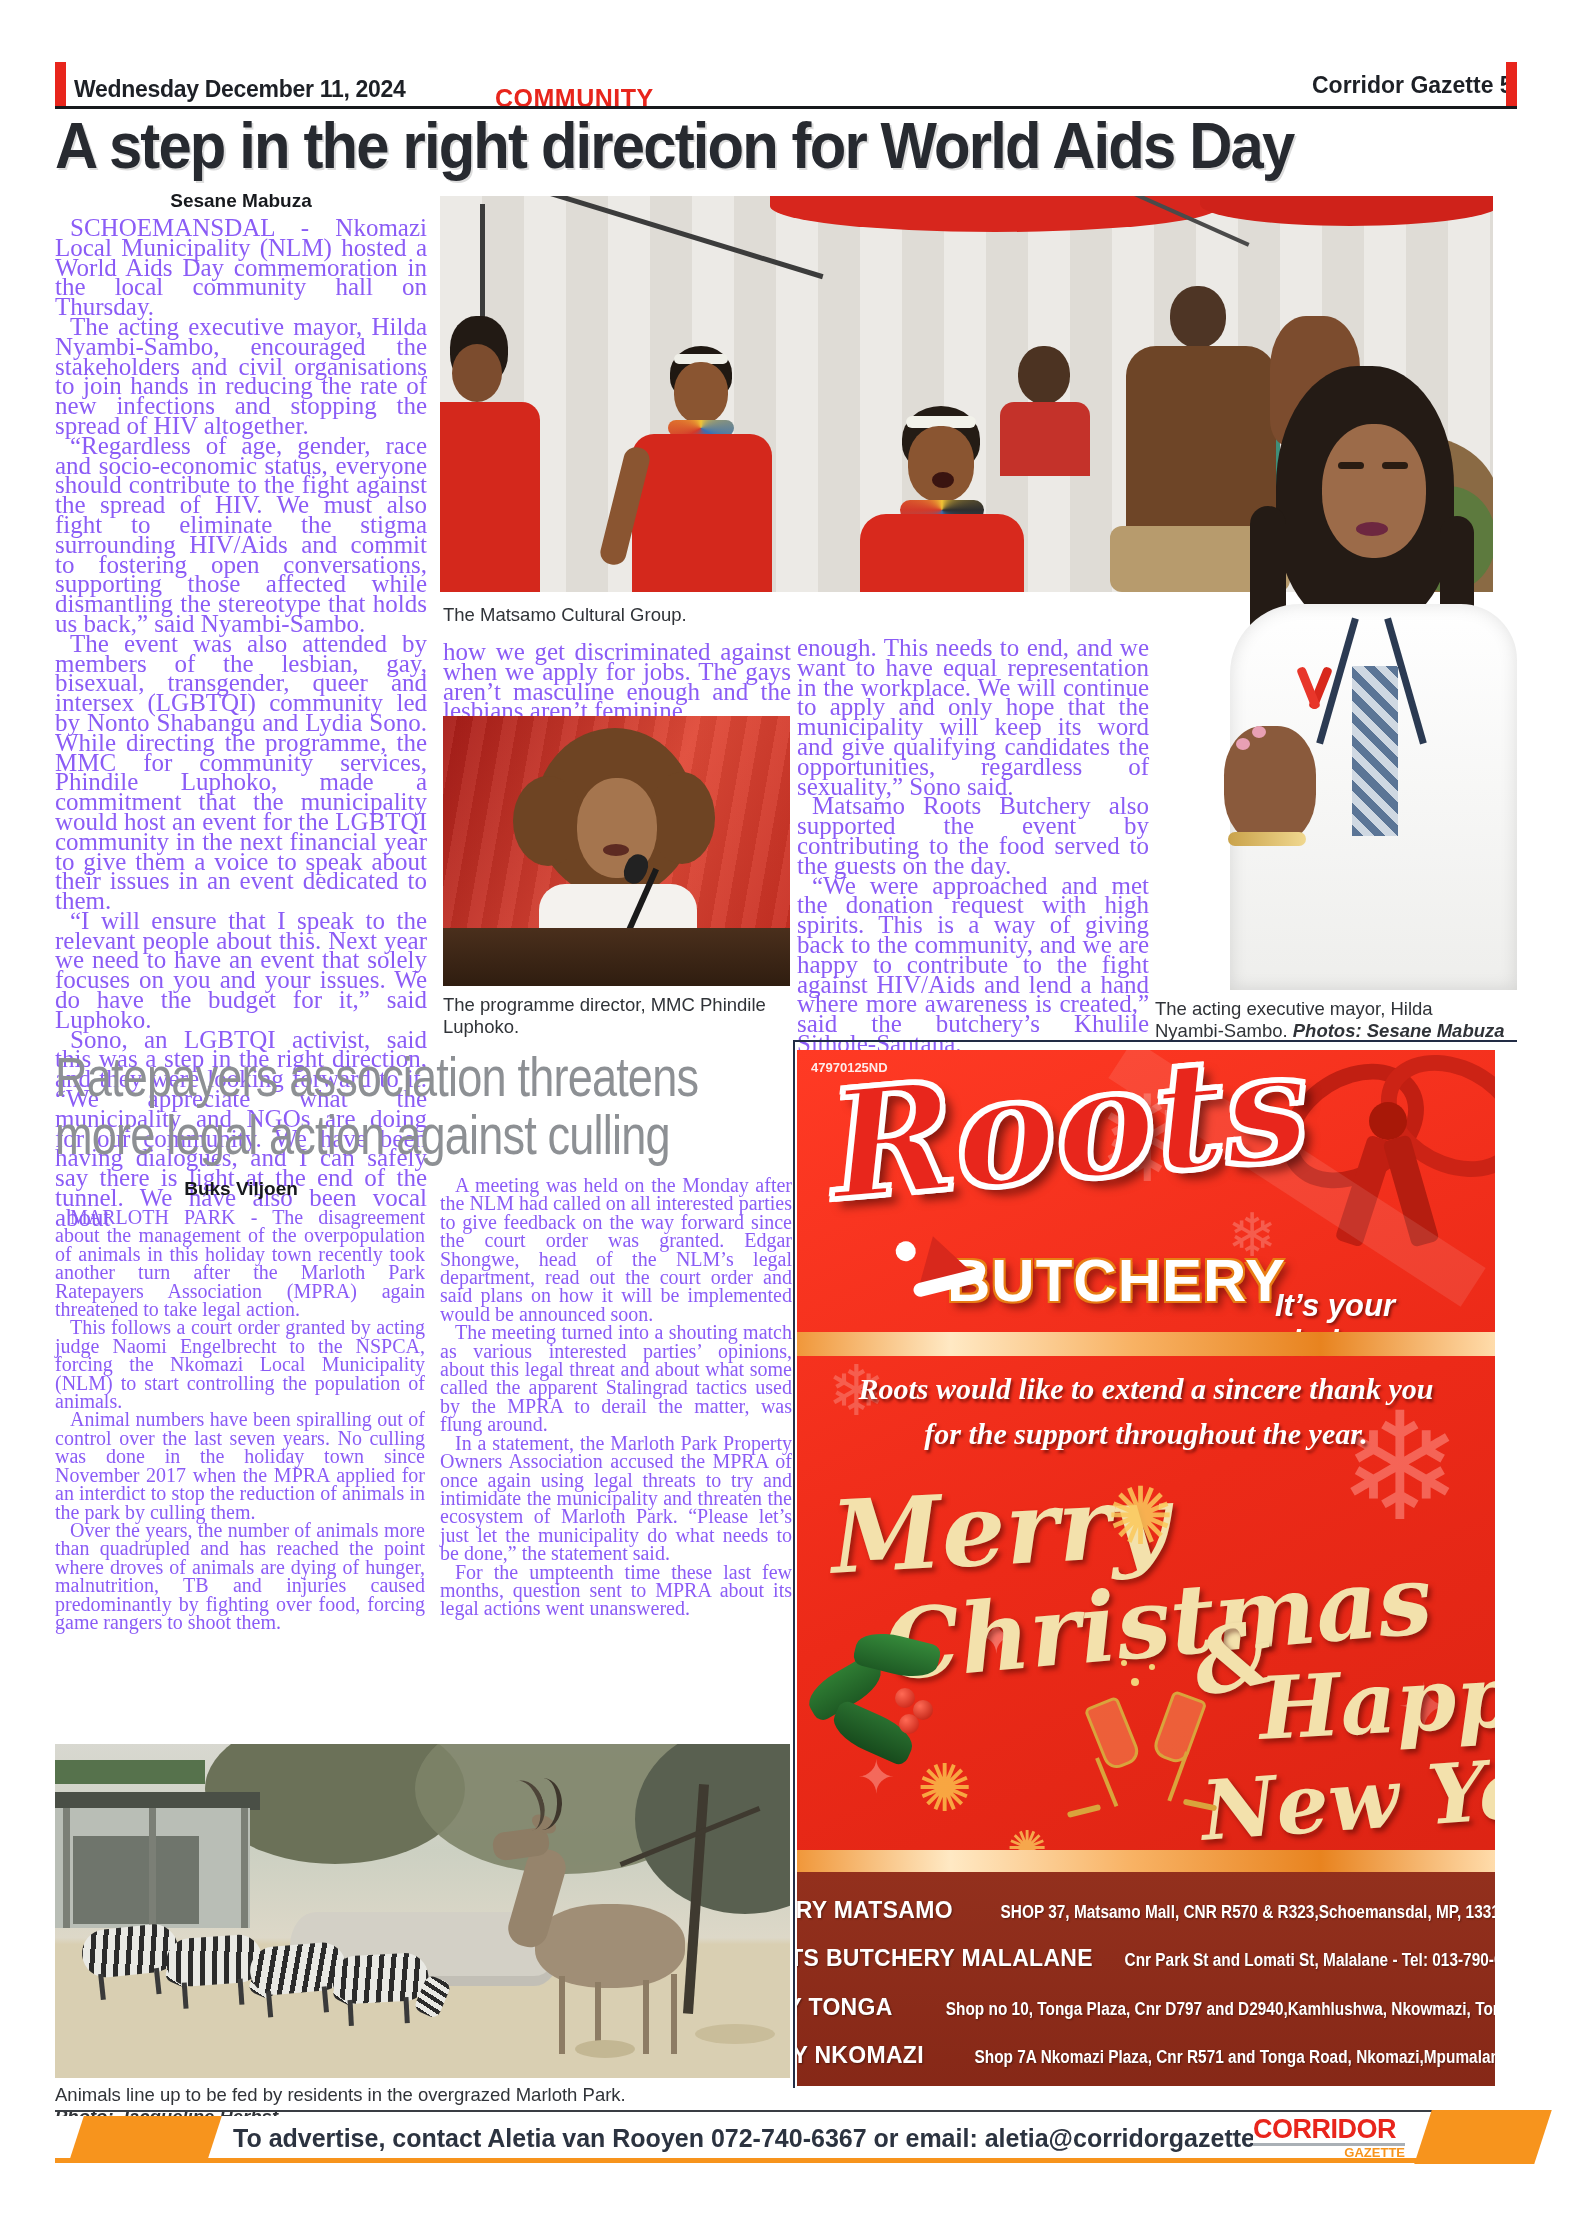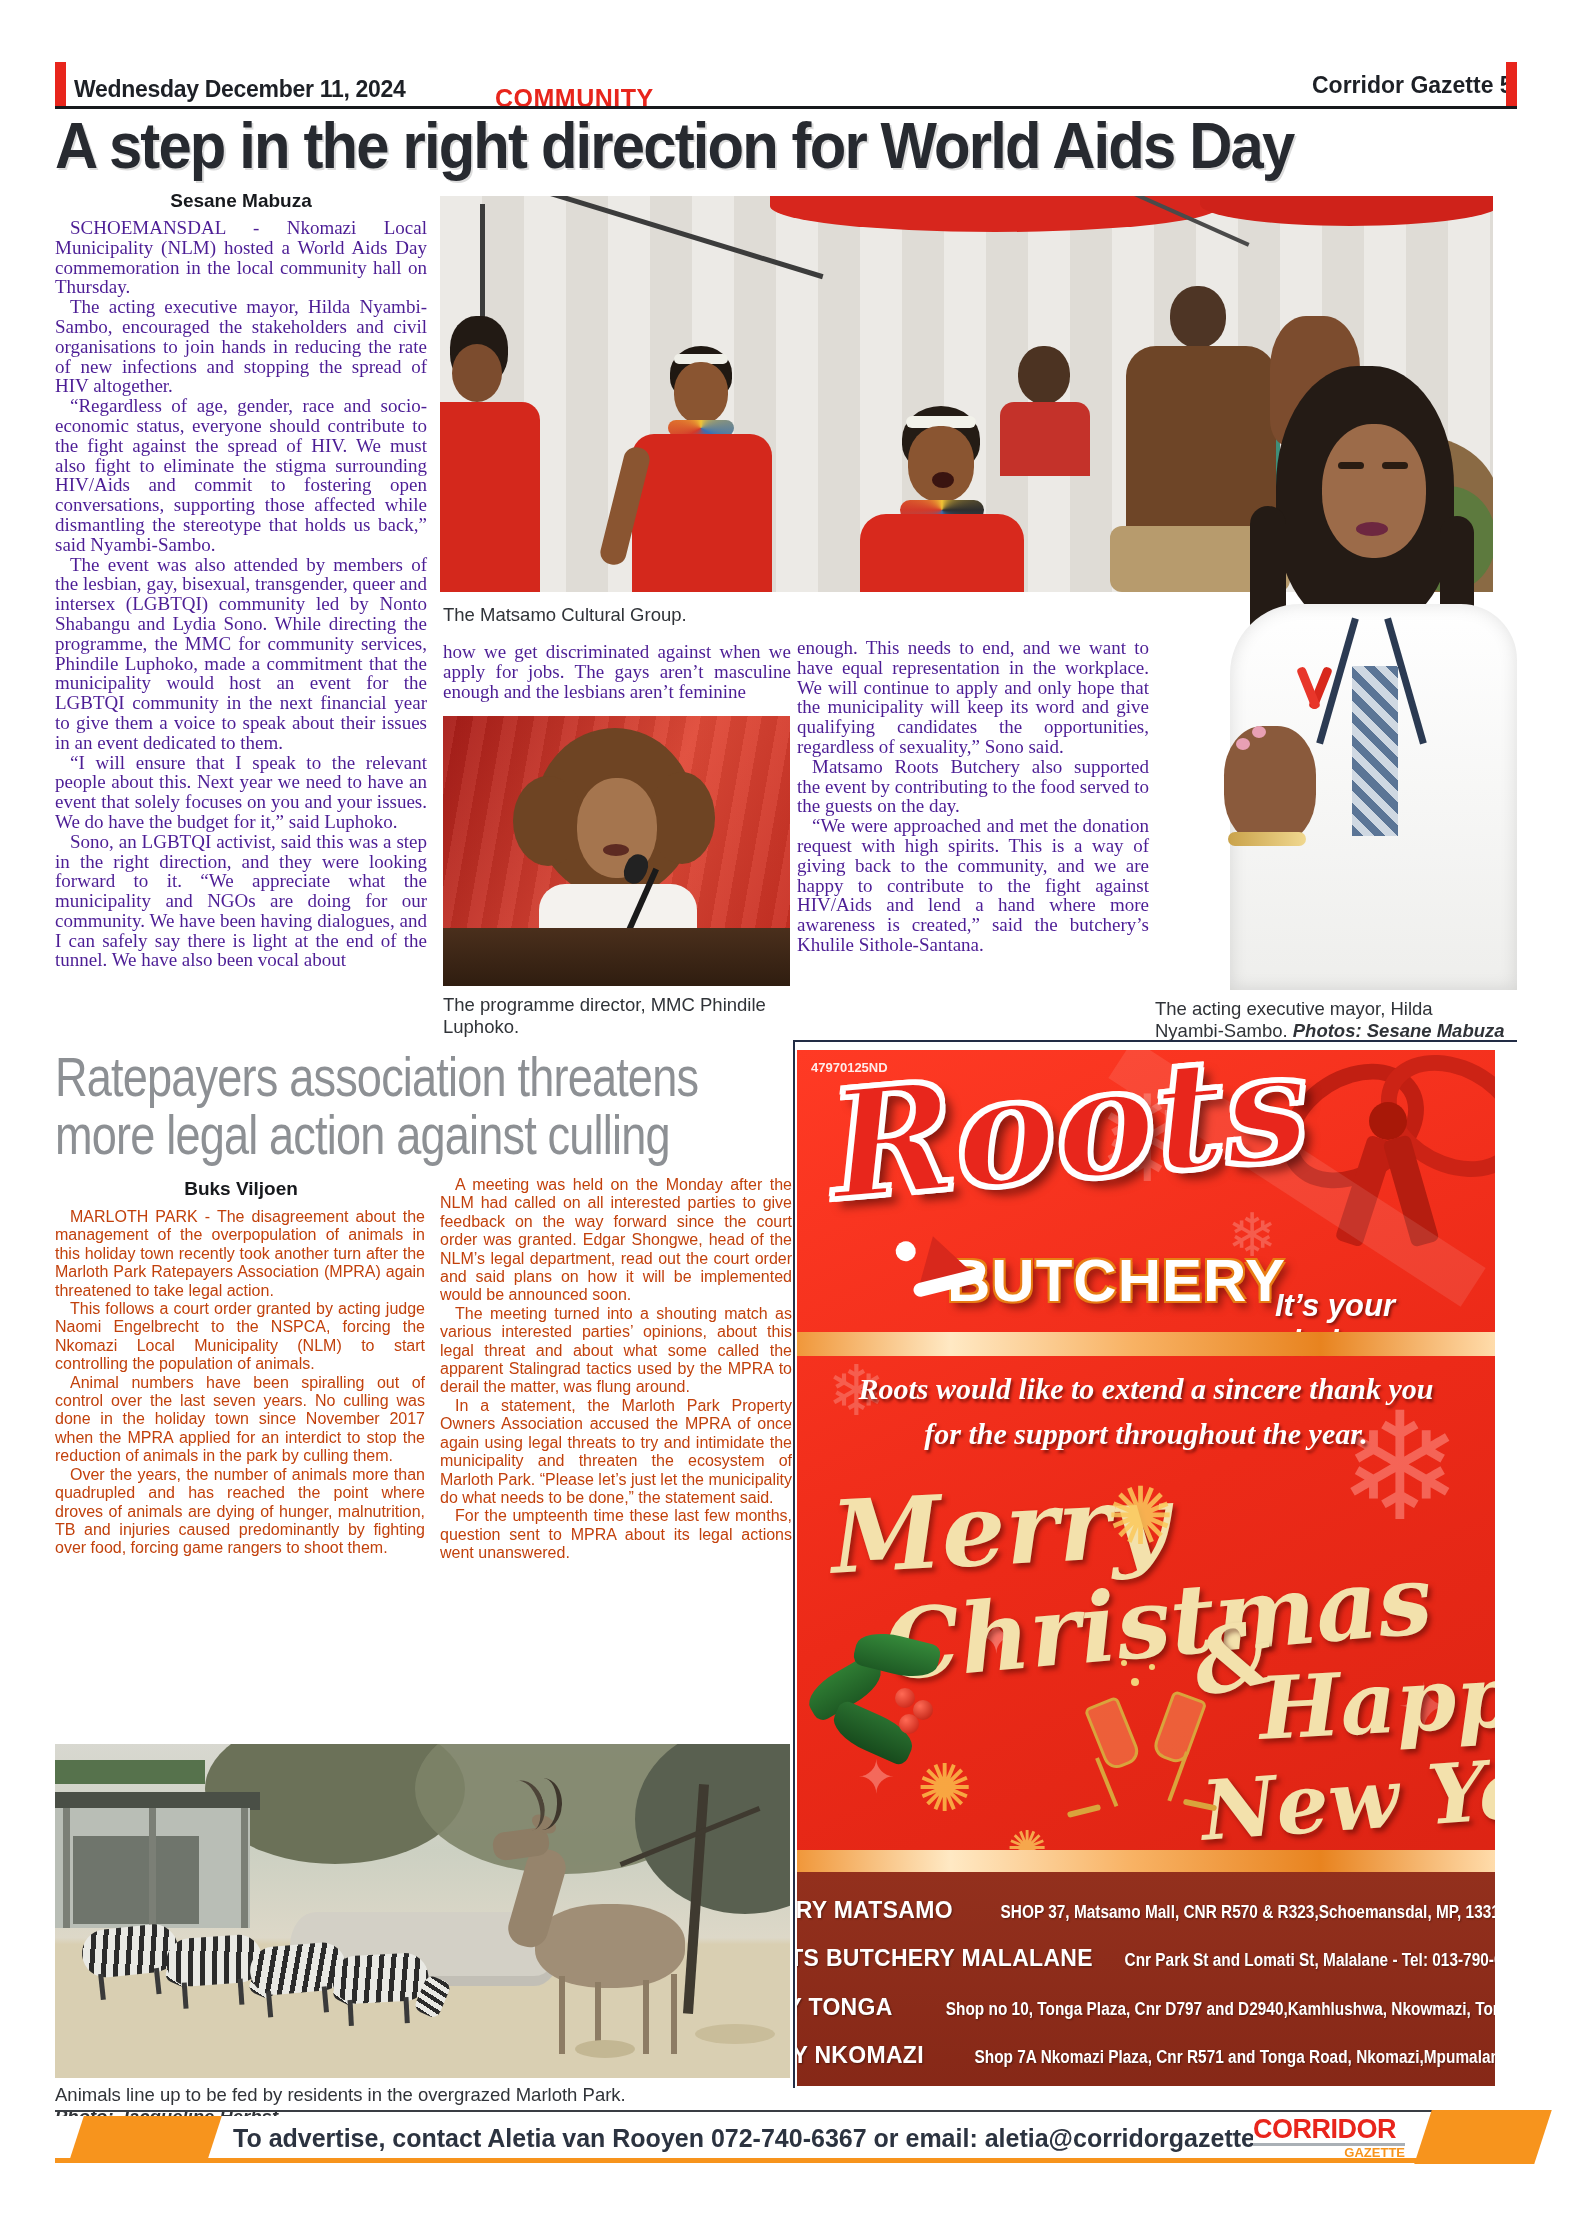--- a/index.html
+++ b/index.html
@@ -16,22 +16,22 @@
 
   
   .headline1{font-weight:800;font-size:65px;color:#272a30;white-space:nowrap;
              letter-spacing:-2px;transform:scaleX(0.92);transform-origin:0 50%;
              text-shadow:2px 2px 0 rgba(130,130,130,0.28);}
   .headline2{font-weight:400;font-size:55px;color:#8d9094;line-height:58px;white-space:nowrap;
              letter-spacing:-1px;transform:scaleX(0.82);transform-origin:0 50%;}
   .byline{font-weight:bold;font-size:19px;color:#17191d;text-align:center;}
 
   
-  .colA{font-family:"Liberation Serif",serif;font-size:19px;line-height:19.8px;color:#4c1d95;}
-  .colB{font-family:Liberation Sans, sans-serif;font-size:16px;line-height:18.4px;color:#c2410c;}
+  .colA{font-family:"Liberation Serif",serif;font-size:25px;line-height:19.8px;color:#8b5cf6;}
+  .colB{font-family:Liberation Serif, serif;font-size:20px;line-height:18.4px;color:#8b5cf6;}
   .colA p,.colB p{margin:0;text-indent:15px;text-align:justify;}
   .caption{font-size:18.5px;line-height:21.5px;color:#303338;}
   .caption .credit{font-weight:bold;font-style:italic;}
 
   
   .photo{overflow:hidden;}
   .curtain{background:repeating-linear-gradient(90deg,#eceae6 0 42px,#dfdcd6 42px 84px);}
 
   
   .ad{background:linear-gradient(155deg,#ff3a24 0%,#ec2a18 45%,#d62112 100%);overflow:hidden;}

